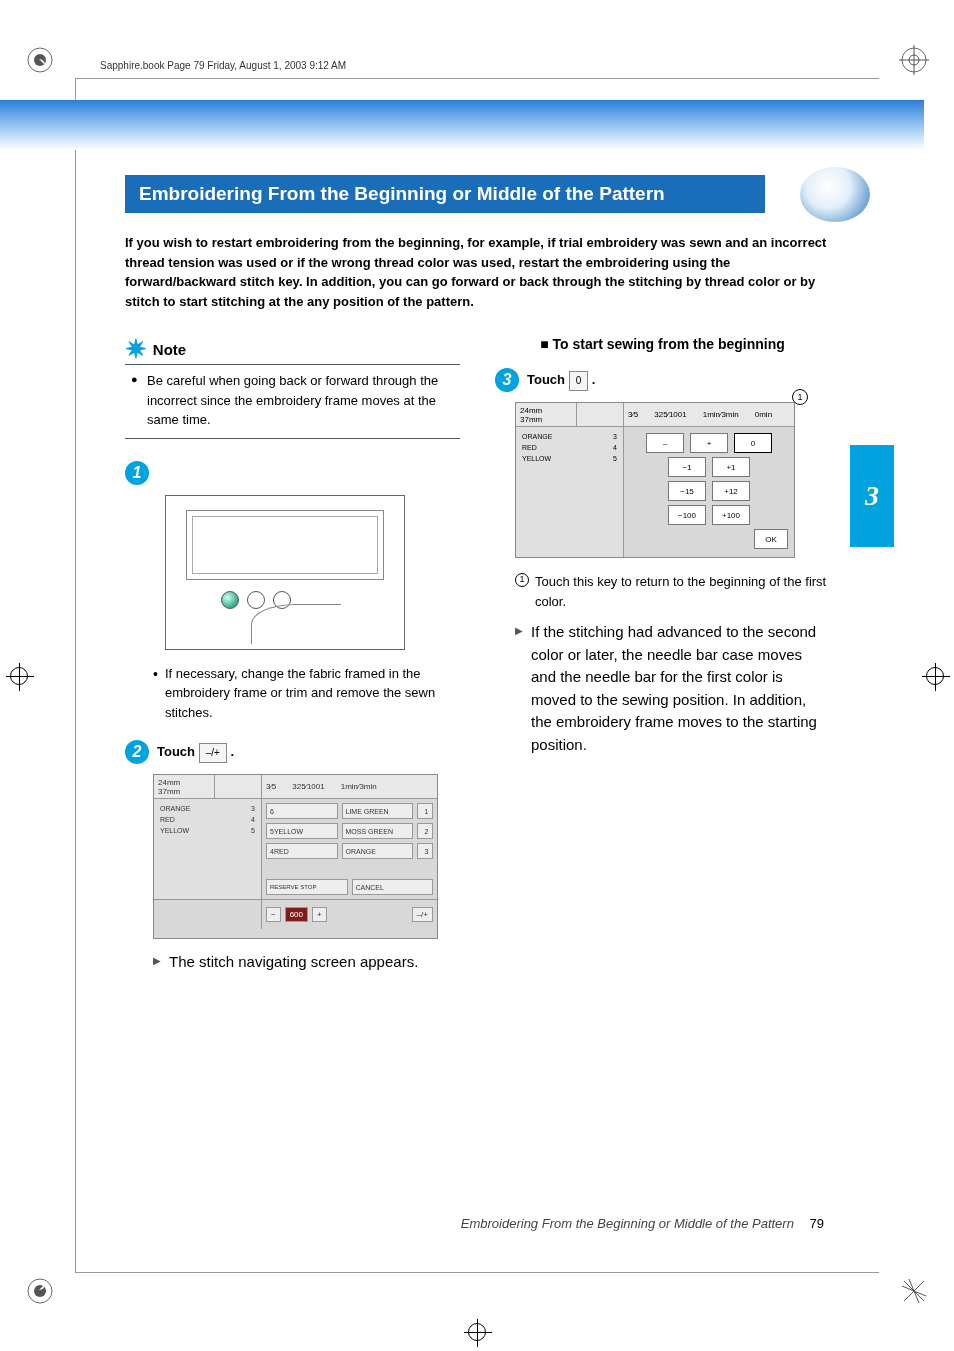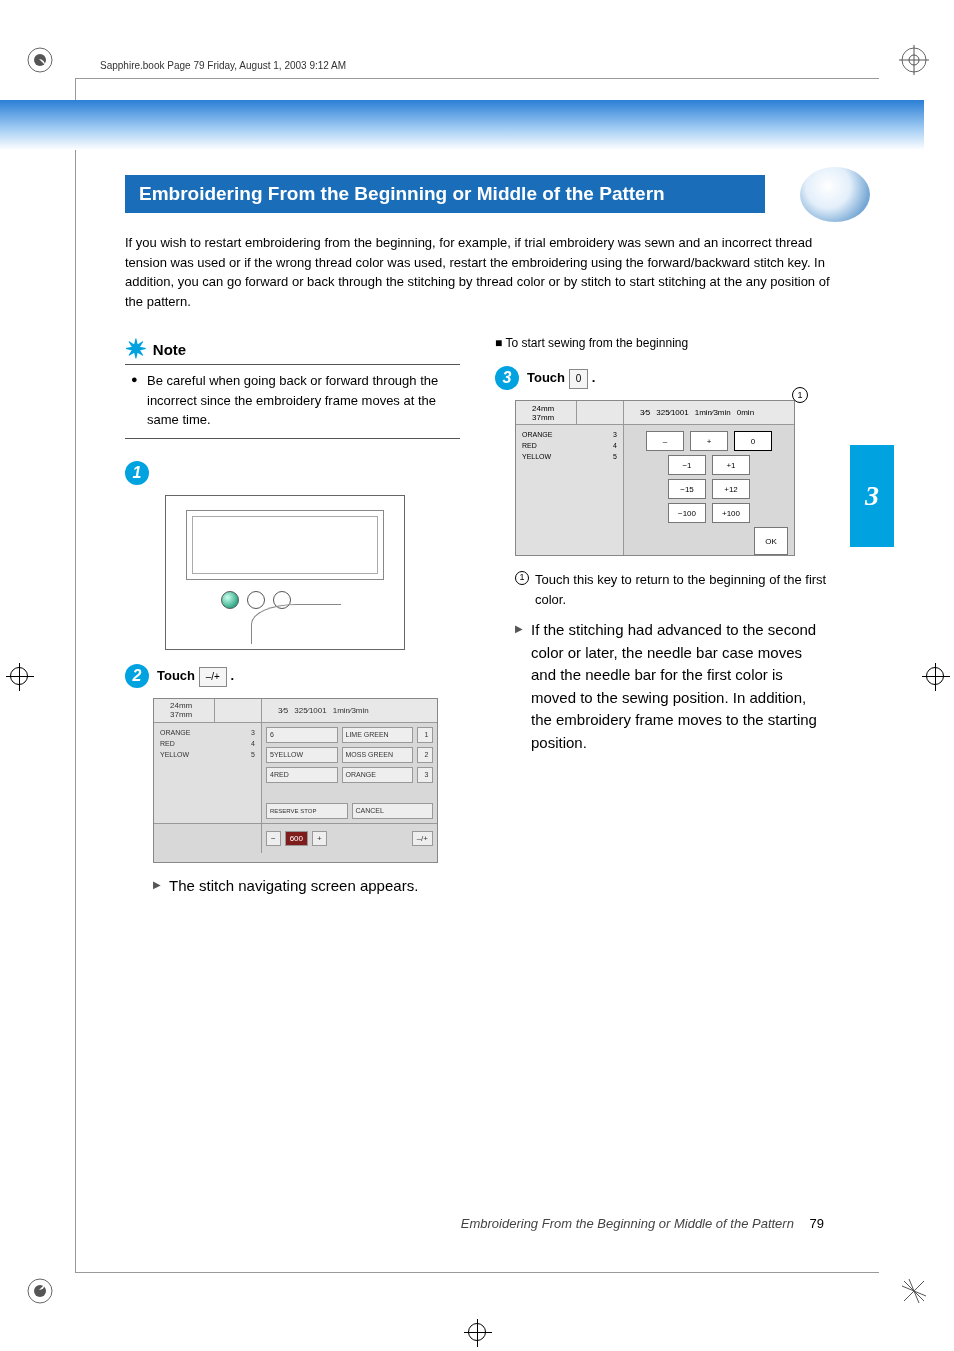--- a/index.html
+++ b/index.html
@@ -104,20 +104,21 @@
     height: 55px;
     background: radial-gradient(circle at 40% 35%, #fff, #d0e4f7 40%, #1a6db8 75%);
     border-radius: 50%;
     opacity: 0.6;
   }
 
   .intro {
     margin-top: 20px;
     font-size: 13px;
     line-height: 1.5;
+    font-weight: bold;
   }
 
   .columns {
     display: flex;
     gap: 35px;
     margin-top: 25px;
   }
   .col { flex: 1; min-width: 0; }
 
   .note-block { margin-bottom: 22px; }
@@ -255,24 +256,24 @@
     color: #333;
   }
   .screen-row1 {
     display: flex;
     height: 24px;
     border-bottom: 1px solid #999;
     background: #e8e8e8;
     align-items: center;
     font-size: 8px;
   }
-  .screen-row1 > div { padding: 0 16px; }
+  .screen-row1 > div { padding: 0 4px; }
   .dim { flex: 0 0 60px; }
   .preview { flex: 0 0 48px; border-left:1px solid #999; border-right:1px solid #999; height:100%; }
-  .stats { flex: 1; display:flex; gap:6px; align-items:center; }
+  .stats { flex: 1; display:flex; gap:16px; align-items:center; }
   .screen-body {
     display: flex;
     height: 100px;
   }
   .tlist { flex: 0 0 108px; border-right: 1px solid #999; background:#e0e0e0; padding: 4px; }
   .trow { font-size: 7px; padding: 2px; display:flex; justify-content:space-between; }
   .rpanel { flex:1; padding:4px; display:flex; flex-direction:column; gap:4px; }
   .crow { display:flex; gap:4px; }
   .chip { flex:1; background:#eee; border:1px solid #999; height:16px; font-size:7px; display:flex; align-items:center; padding-left:3px; }
   .screen-bottom {
@@ -292,23 +293,24 @@
   .arrow-line::before {
     content: '▶';
     position: absolute;
     left: 0;
     font-size: 10px;
     color: #555;
     top: 2px;
   }
 
   .subhead {
-    font-size: 12px;
-    font-weight: normal;
+    font-size: 14px;
+    font-weight: bold;
     margin-bottom: 16px;
+    text-align: center;
   }
   .subhead::before {
     content: '■ ';
     color: #000;
   }
 
   .screen2 {
     margin: 10px 0 14px 20px;
     width: 280px;
     border: 1px solid #888;
@@ -316,21 +318,21 @@
     position: relative;
   }
   .screen2 .screen-body2 {
     display:flex;
     height: 130px;
   }
   .navpad { flex:1; padding:6px; display:flex; flex-direction:column; gap:4px; align-items:center; }
   .nav-row { display:flex; gap:6px; }
   .nav-btn { width:38px; height:20px; border:1px solid #777; background:#fff; font-size:8px; display:flex; align-items:center; justify-content:center; }
   .nav-btn.accent { background:#fff; border:1px solid #000; }
-  .ok { width:34px; height:28px; border:1px solid #777; background:#fff; font-size:8px; display:flex; align-items:center; justify-content:center; margin-left:auto; }
+  .ok { width:34px; height:20px; border:1px solid #777; background:#fff; font-size:8px; display:flex; align-items:center; justify-content:center; margin-left:auto; }
   .callout-num {
     position: absolute;
     right: -14px;
     top: -14px;
     width: 16px; height:16px;
     border:1px solid #000;
     border-radius:50%;
     font-size:9px;
     display:flex; align-items:center; justify-content:center;
   }
@@ -448,20 +450,21 @@
       <div class="illus">
         <div class="illus-screen"></div>
         <div class="illus-btns">
           <div class="b green"></div>
           <div class="b"></div>
           <div class="b"></div>
         </div>
         <div class="illus-hand"></div>
       </div>
 
+      <div class="bullet">If necessary, change the fabric framed in the embroidery frame or trim and remove the sewn stitches.</div>
 
       <div class="step">
         <div class="step-num">2</div>
         <div class="step-text">
           <span>Touch </span>
           <span class="step-icon">–/+</span>
           <span>.</span>
         </div>
       </div>
 

